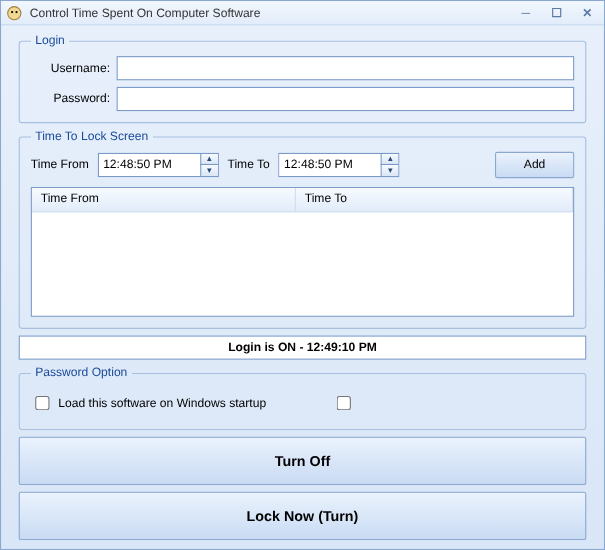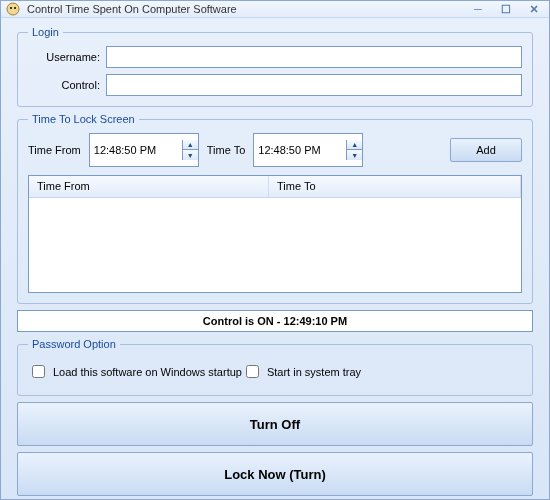--- a/index.html
+++ b/index.html
@@ -35,21 +35,21 @@
 .form-row { display: flex; align-items: center; margin-bottom: 6px; }
 .form-row label { width: 72px; text-align: right; margin-right: 6px; color: #000; }
 .form-row input[type=text], .form-row input[type=password] {
   flex: 1; height: 22px; border: 1px solid #7a9ac8; background: #fff;
   padding: 0 4px;
 }
 .form-row:last-child { margin-bottom: 0; }
 .time-row { display: flex; align-items: center; gap: 8px; margin-bottom: 8px; }
 .time-label { color: #000; }
 .spinner {
-  display: flex; align-items: center; height: 34px;
+  display: flex; align-items: center; height: 22px;
   border: 1px solid #7a9ac8; background: #fff;
 }
 .spinner input {
   border: none; height: 20px; width: 92px; padding: 0 4px; outline: none;
 }
 .spin-btns { display: flex; flex-direction: column; width: 16px; }
 .spin-btns div {
   height: 10px; border-left: 1px solid #7a9ac8; background: linear-gradient(to bottom,#f6faff,#dbe7f6);
   display: flex; align-items: center; justify-content: center; font-size: 7px; color:#2a4a7a; cursor:pointer;
 }
@@ -70,21 +70,21 @@
 }
 .list-header .col {
   padding: 4px 8px; color: #000; border-right: 1px solid #d0dcf0;
 }
 .col1 { width: 240px; }
 .col2 { flex: 1; }
 .status-bar {
   border: 1px solid #7a9ac8; background: #fff; text-align: center;
   padding: 4px 0; font-weight: bold; color: #000;
 }
-.checkbox-row { display: flex; padding: 4px 0; }
+.checkbox-row { display: flex; gap: 60px; padding: 4px 0; }
 .checkbox-item { display: flex; align-items: center; gap: 5px; color: #000; }
 .checkbox-item input { width: 13px; height: 13px; }
 .big-btn {
   height: 44px; width: 100%;
   background: linear-gradient(to bottom, #eaf2fd, #c9dbf3);
   border: 1px solid #8aa8d0; border-radius: 2px; cursor: pointer;
   font-weight: bold; font-size: 13px; color: #000;
 }
 </style>
 </head>
@@ -109,21 +109,21 @@
 
   <div class="content">
 
     <fieldset>
       <legend>Login</legend>
       <div class="form-row">
         <label>Username:</label>
         <input type="text" value="" style="">
       </div>
       <div class="form-row">
-        <label>Control:</label>
+        <label>Password:</label>
         <input type="password" value="" style="">
       </div>
     </fieldset>
 
     <fieldset>
       <legend>Time To Lock Screen</legend>
       <div class="time-row">
         <span class="time-label">Time From</span>
         <div class="spinner">
           <input type="text" value="12:48:50 PM" style="">
@@ -143,32 +143,31 @@
         <button class="add-btn">Add</button>
       </div>
       <div class="list">
         <div class="list-header">
           <div class="col col1">Time From</div>
           <div class="col col2">Time To</div>
         </div>
       </div>
     </fieldset>
 
-    <div class="status-bar">Control is ON - 12:49:10 PM</div>
+    <div class="status-bar">Login is ON - 12:49:10 PM</div>
 
     <fieldset>
       <legend>Password Option</legend>
       <div class="checkbox-row">
         <label class="checkbox-item">
           <input type="checkbox" style="">
           <span>Load this software on Windows startup</span>
         </label>
         <label class="checkbox-item">
           <input type="checkbox" style="">
-          <span>Start in system tray</span>
         </label>
       </div>
     </fieldset>
 
     <button class="big-btn">Turn Off</button>
     <button class="big-btn">Lock Now (Turn)</button>
 
   </div>
 </div>
 

